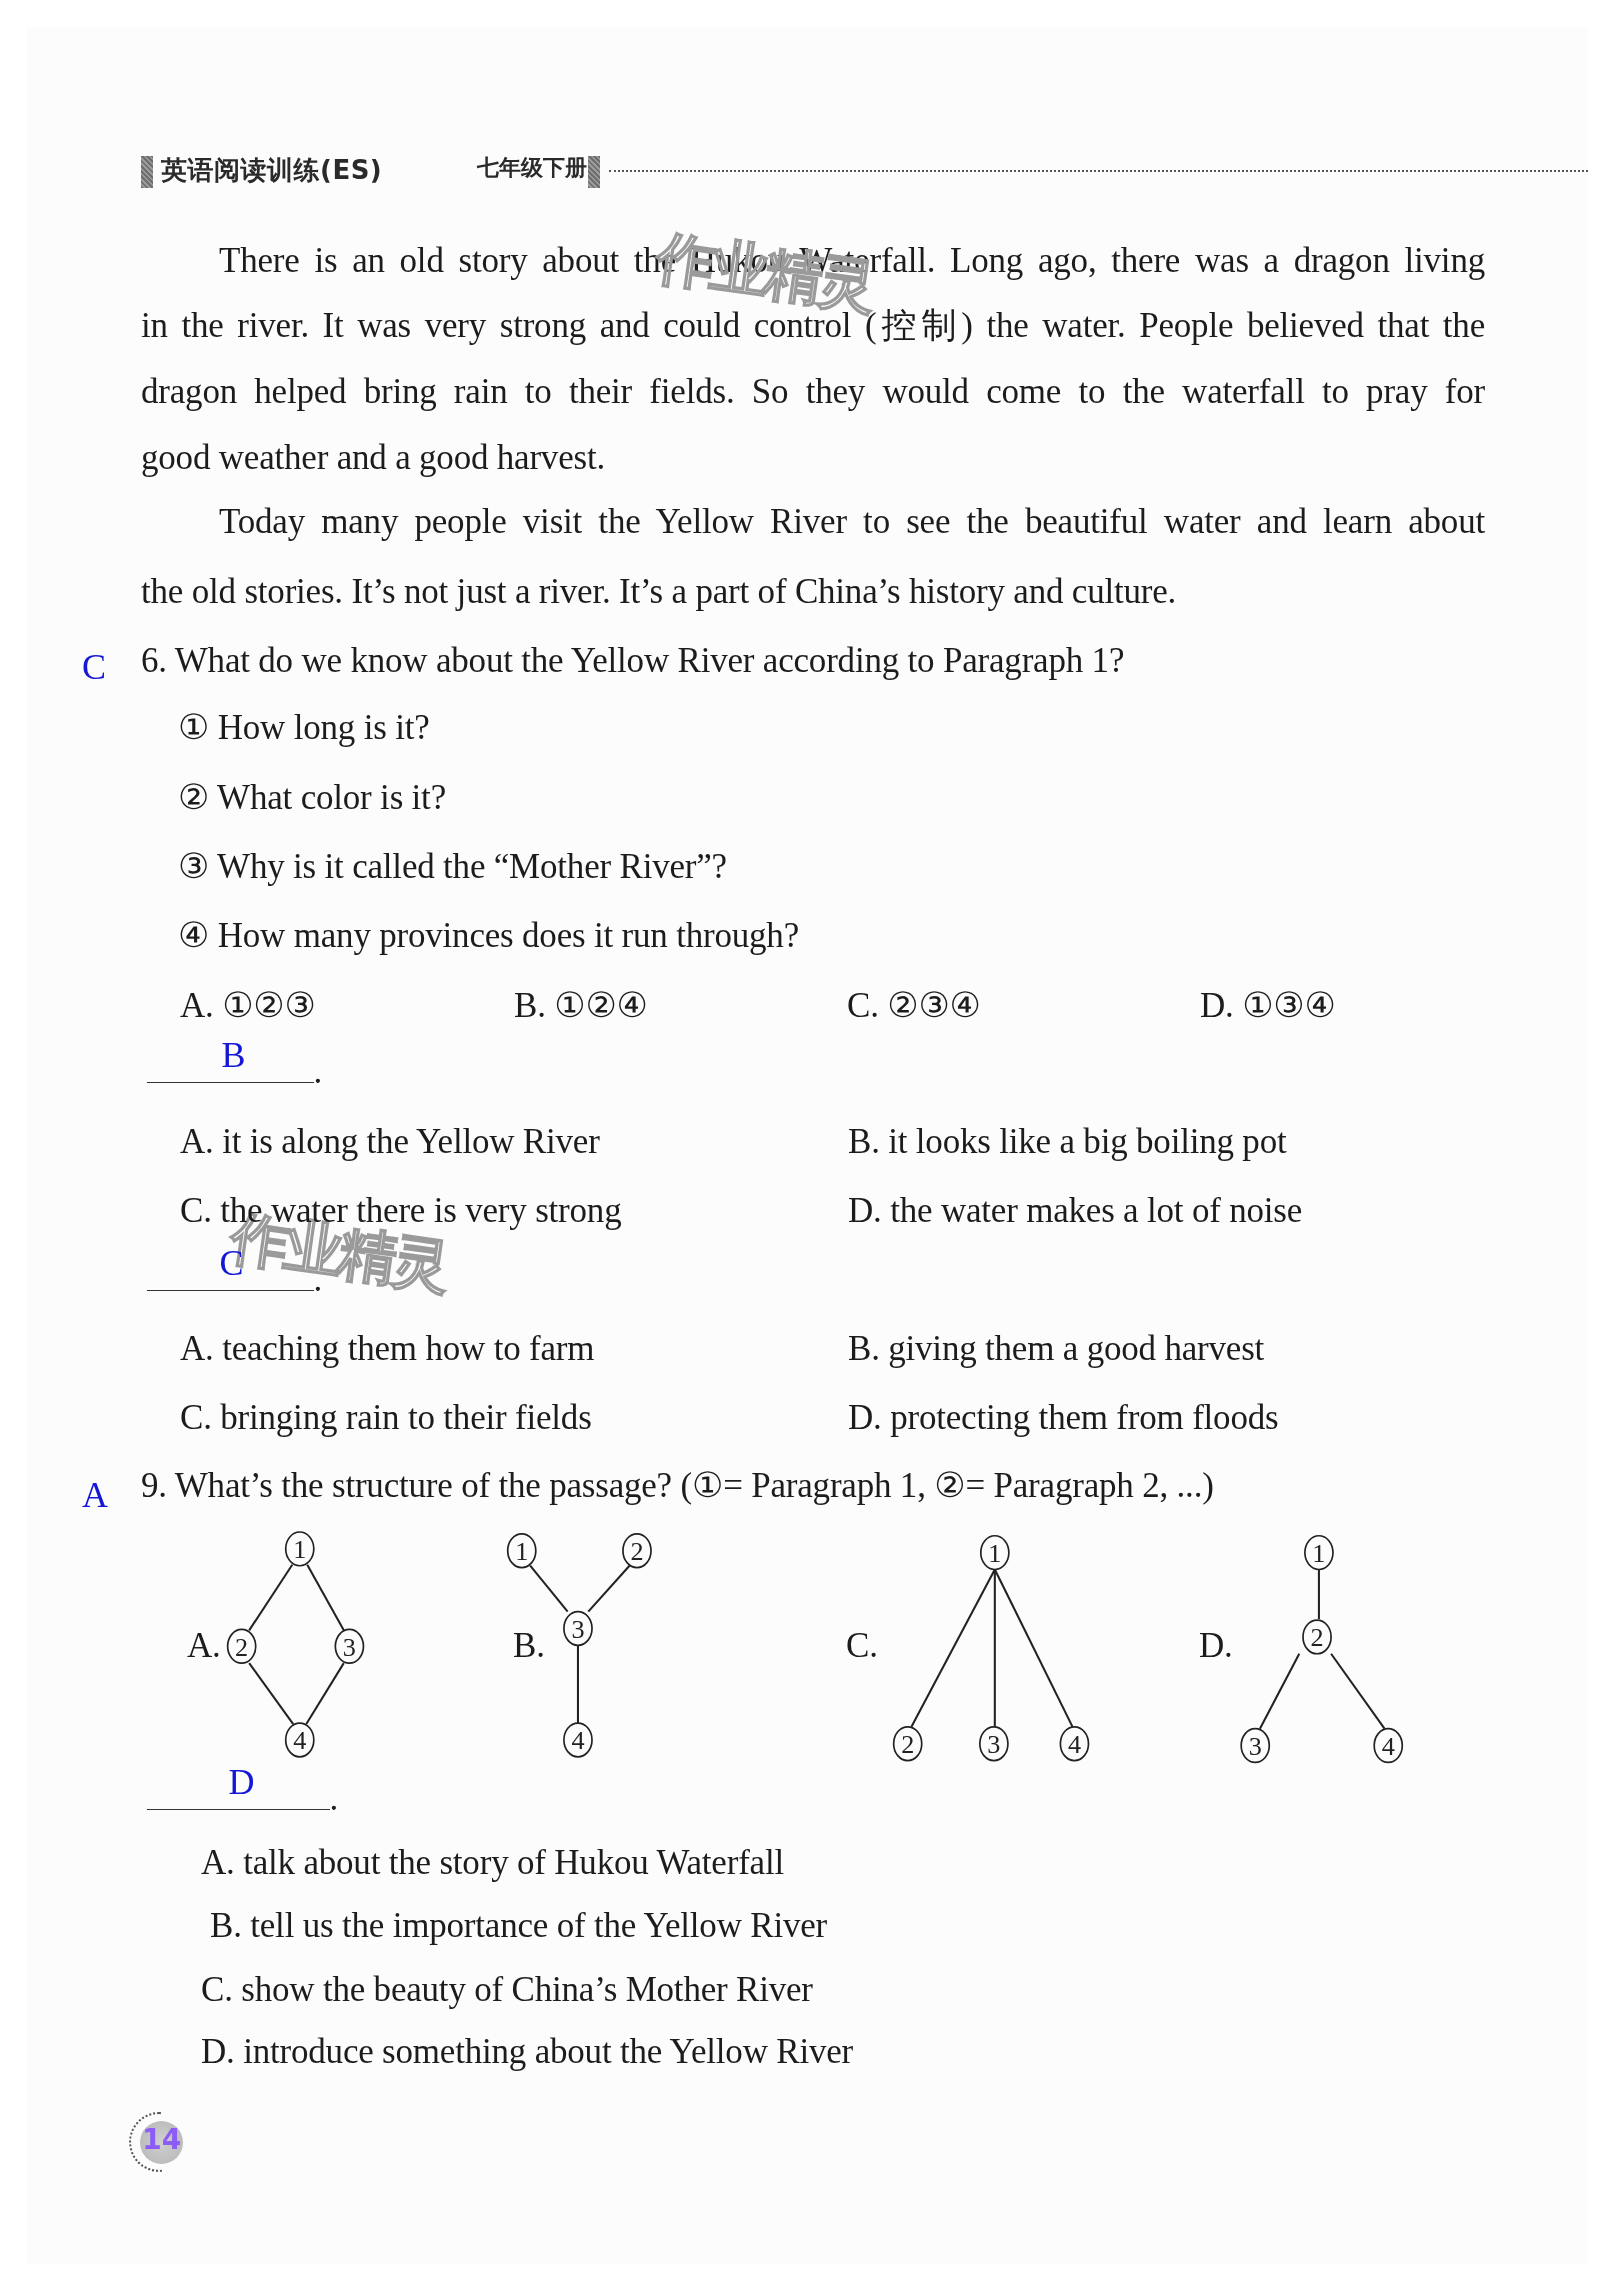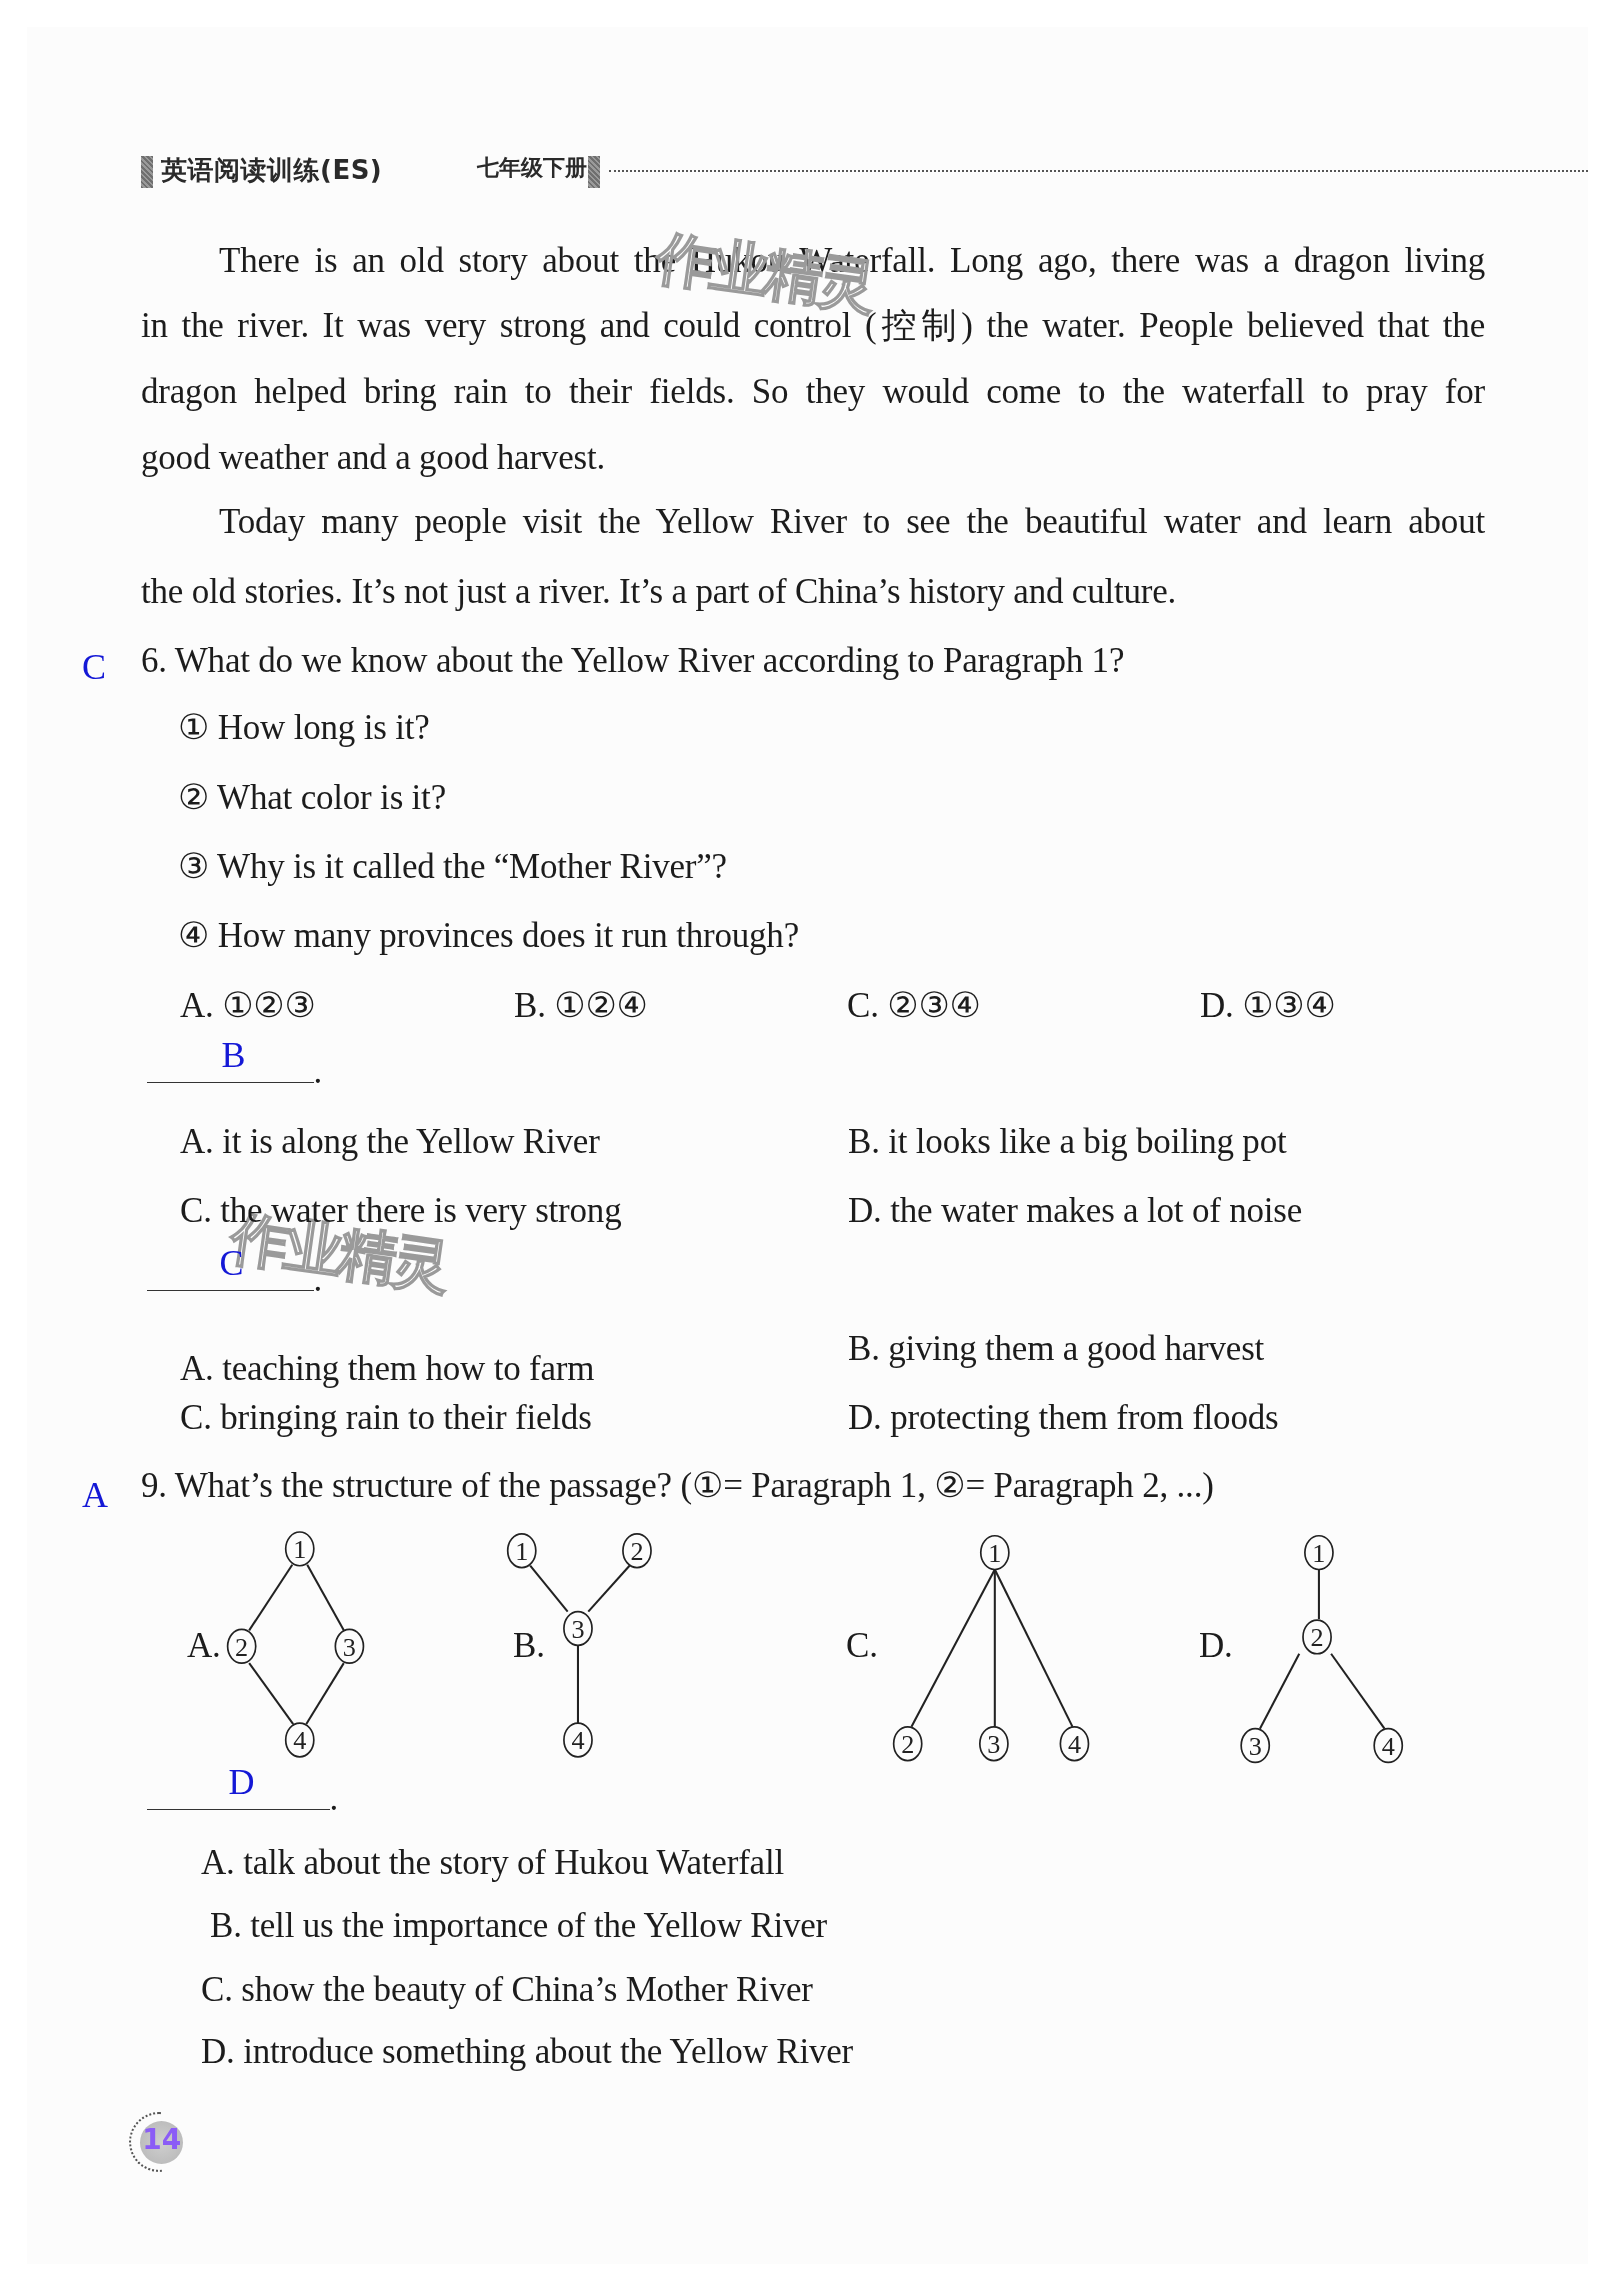--- a/index.html
+++ b/index.html
@@ -93,21 +93,21 @@
   <span class="blank" style="width:167px; margin-left:5.6px;"><span class="ans" style="left:75px; top:-19px;">B</span></span><span>.</span>
 </div>
 <div class="line" style="left:180px; top:1121px;">A. it is along the Yellow River</div>
 <div class="line" style="left:848px; top:1121px;">B. it looks like a big boiling pot</div>
 <div class="line" style="left:180px; top:1190px;">C. the water there is very strong</div>
 <div class="line" style="left:848px; top:1190px;">D. the water makes a lot of noise</div>
 
 <div class="line" style="left:141px; top:1259px;">
   <span class="blank" style="width:167px; margin-left:5.6px;"><span class="ans" style="left:73px; top:-19px;">C</span></span><span>.</span>
 </div>
-<div class="line" style="left:180px; top:1328px;margin-top:20px;">A. teaching them how to farm</div>
+<div class="line" style="left:180px; top:1328px;">A. teaching them how to farm</div>
 <div class="line" style="left:848px; top:1328px;">B. giving them a good harvest</div>
 <div class="line" style="left:180px; top:1397px;">C. bringing rain to their fields</div>
 <div class="line" style="left:848px; top:1397px;">D. protecting them from floods</div>
 
 <div class="ans" style="left:82px; top:1474px;">A</div>
 <div class="line" style="left:141px; top:1465px;">9. What’s the structure of the passage? (①= Paragraph 1, ②= Paragraph 2, ...)</div>
 
 <svg class="diag" viewBox="0 0 1723 2448" xmlns="http://www.w3.org/2000/svg">
   <g stroke="#222" stroke-width="2.2" fill="none">
 

